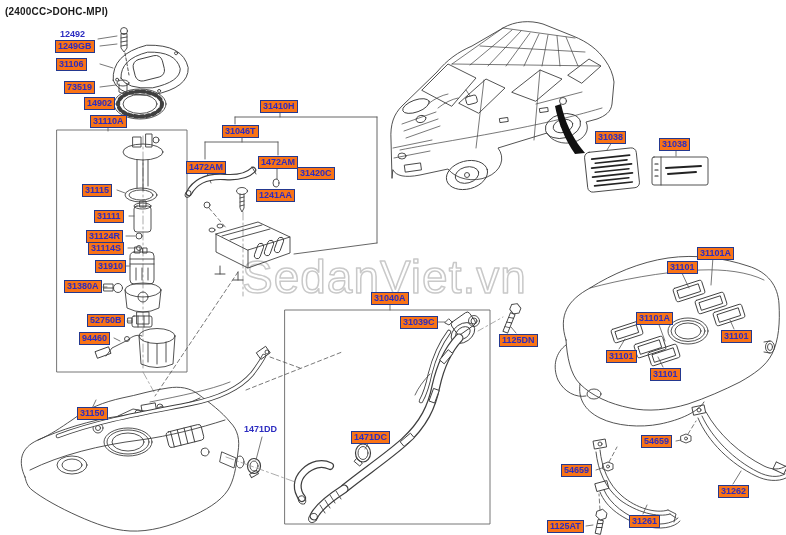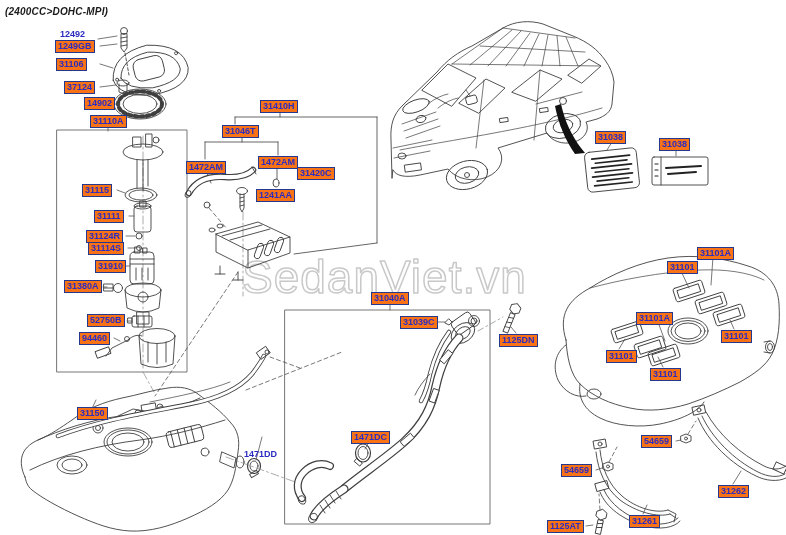--- a/index.html
+++ b/index.html
@@ -1,24 +1,24 @@
 <!DOCTYPE html>
 <html><head>
 <meta charset="utf-8">
 <style>
   html,body{margin:0;padding:0;background:#fff;}
   #stage{position:relative;width:786px;height:535px;background:#ffffff;overflow:hidden;
          font-family:"Liberation Sans",sans-serif;}
   #art{position:absolute;left:0;top:0;}
   .title{position:absolute;left:5px;top:6px;font-size:10px;font-weight:bold;color:#1a1a1a;
-         letter-spacing:0.2px;font-style:italic;}
+         letter-spacing:0.2px;}
   .plabel{position:absolute;font-size:9px;font-weight:bold;color:#2c2cc0;
           background:#f97316;border:1px solid #24388f;padding:0 2px;line-height:11px;
           white-space:nowrap;z-index:5;cursor:pointer;}
-  .plabel.plain{border:none;background:transparent;margin-top:25px;}
+  .plabel.plain{border:none;background:transparent;}
   .plabel.underline{border:none;background:transparent;border-bottom:3px solid #ef4444;}
 </style>
 </head>
 <body>
 
 <div id="stage">
 
 <svg id="art" width="786" height="535" viewBox="0 0 786 535" fill="none" stroke="#3f3f3f" stroke-width="0.9" stroke-linecap="round" stroke-linejoin="round">
 
   <text x="242" y="293" font-size="46" font-family="Liberation Sans, sans-serif" fill="none" stroke="#c9c9c9" stroke-width="1.5" letter-spacing="1">SedanViet.vn</text>
@@ -429,21 +429,21 @@
     <line x1="369" y1="442" x2="365" y2="449"></line>
     <line x1="262" y1="437" x2="256" y2="460"></line>
   </g>
 </svg>
 
 <div class="title">(2400CC&gt;DOHC-MPI)</div>
 
 <div class="plabel underline" style="left:58px;top:29px">12492</div>
 <div class="plabel" style="left:55px;top:40px">1249GB</div>
 <div class="plabel" style="left:56px;top:58px">31106</div>
-<div class="plabel" style="left:64px;top:81px">37124</div>
+<div class="plabel" style="left:64px;top:81px">73519</div>
 <div class="plabel" style="left:84px;top:97px">14902</div>
 <div class="plabel" style="left:90px;top:115px">31110A</div>
 <div class="plabel" style="left:82px;top:184px">31115</div>
 <div class="plabel" style="left:94px;top:210px">31111</div>
 <div class="plabel" style="left:86px;top:230px">31124R</div>
 <div class="plabel" style="left:88px;top:242px">31114S</div>
 <div class="plabel" style="left:95px;top:260px">31910</div>
 <div class="plabel" style="left:64px;top:280px">31380A</div>
 <div class="plabel" style="left:87px;top:314px">52750B</div>
 <div class="plabel" style="left:79px;top:332px">94460</div>

